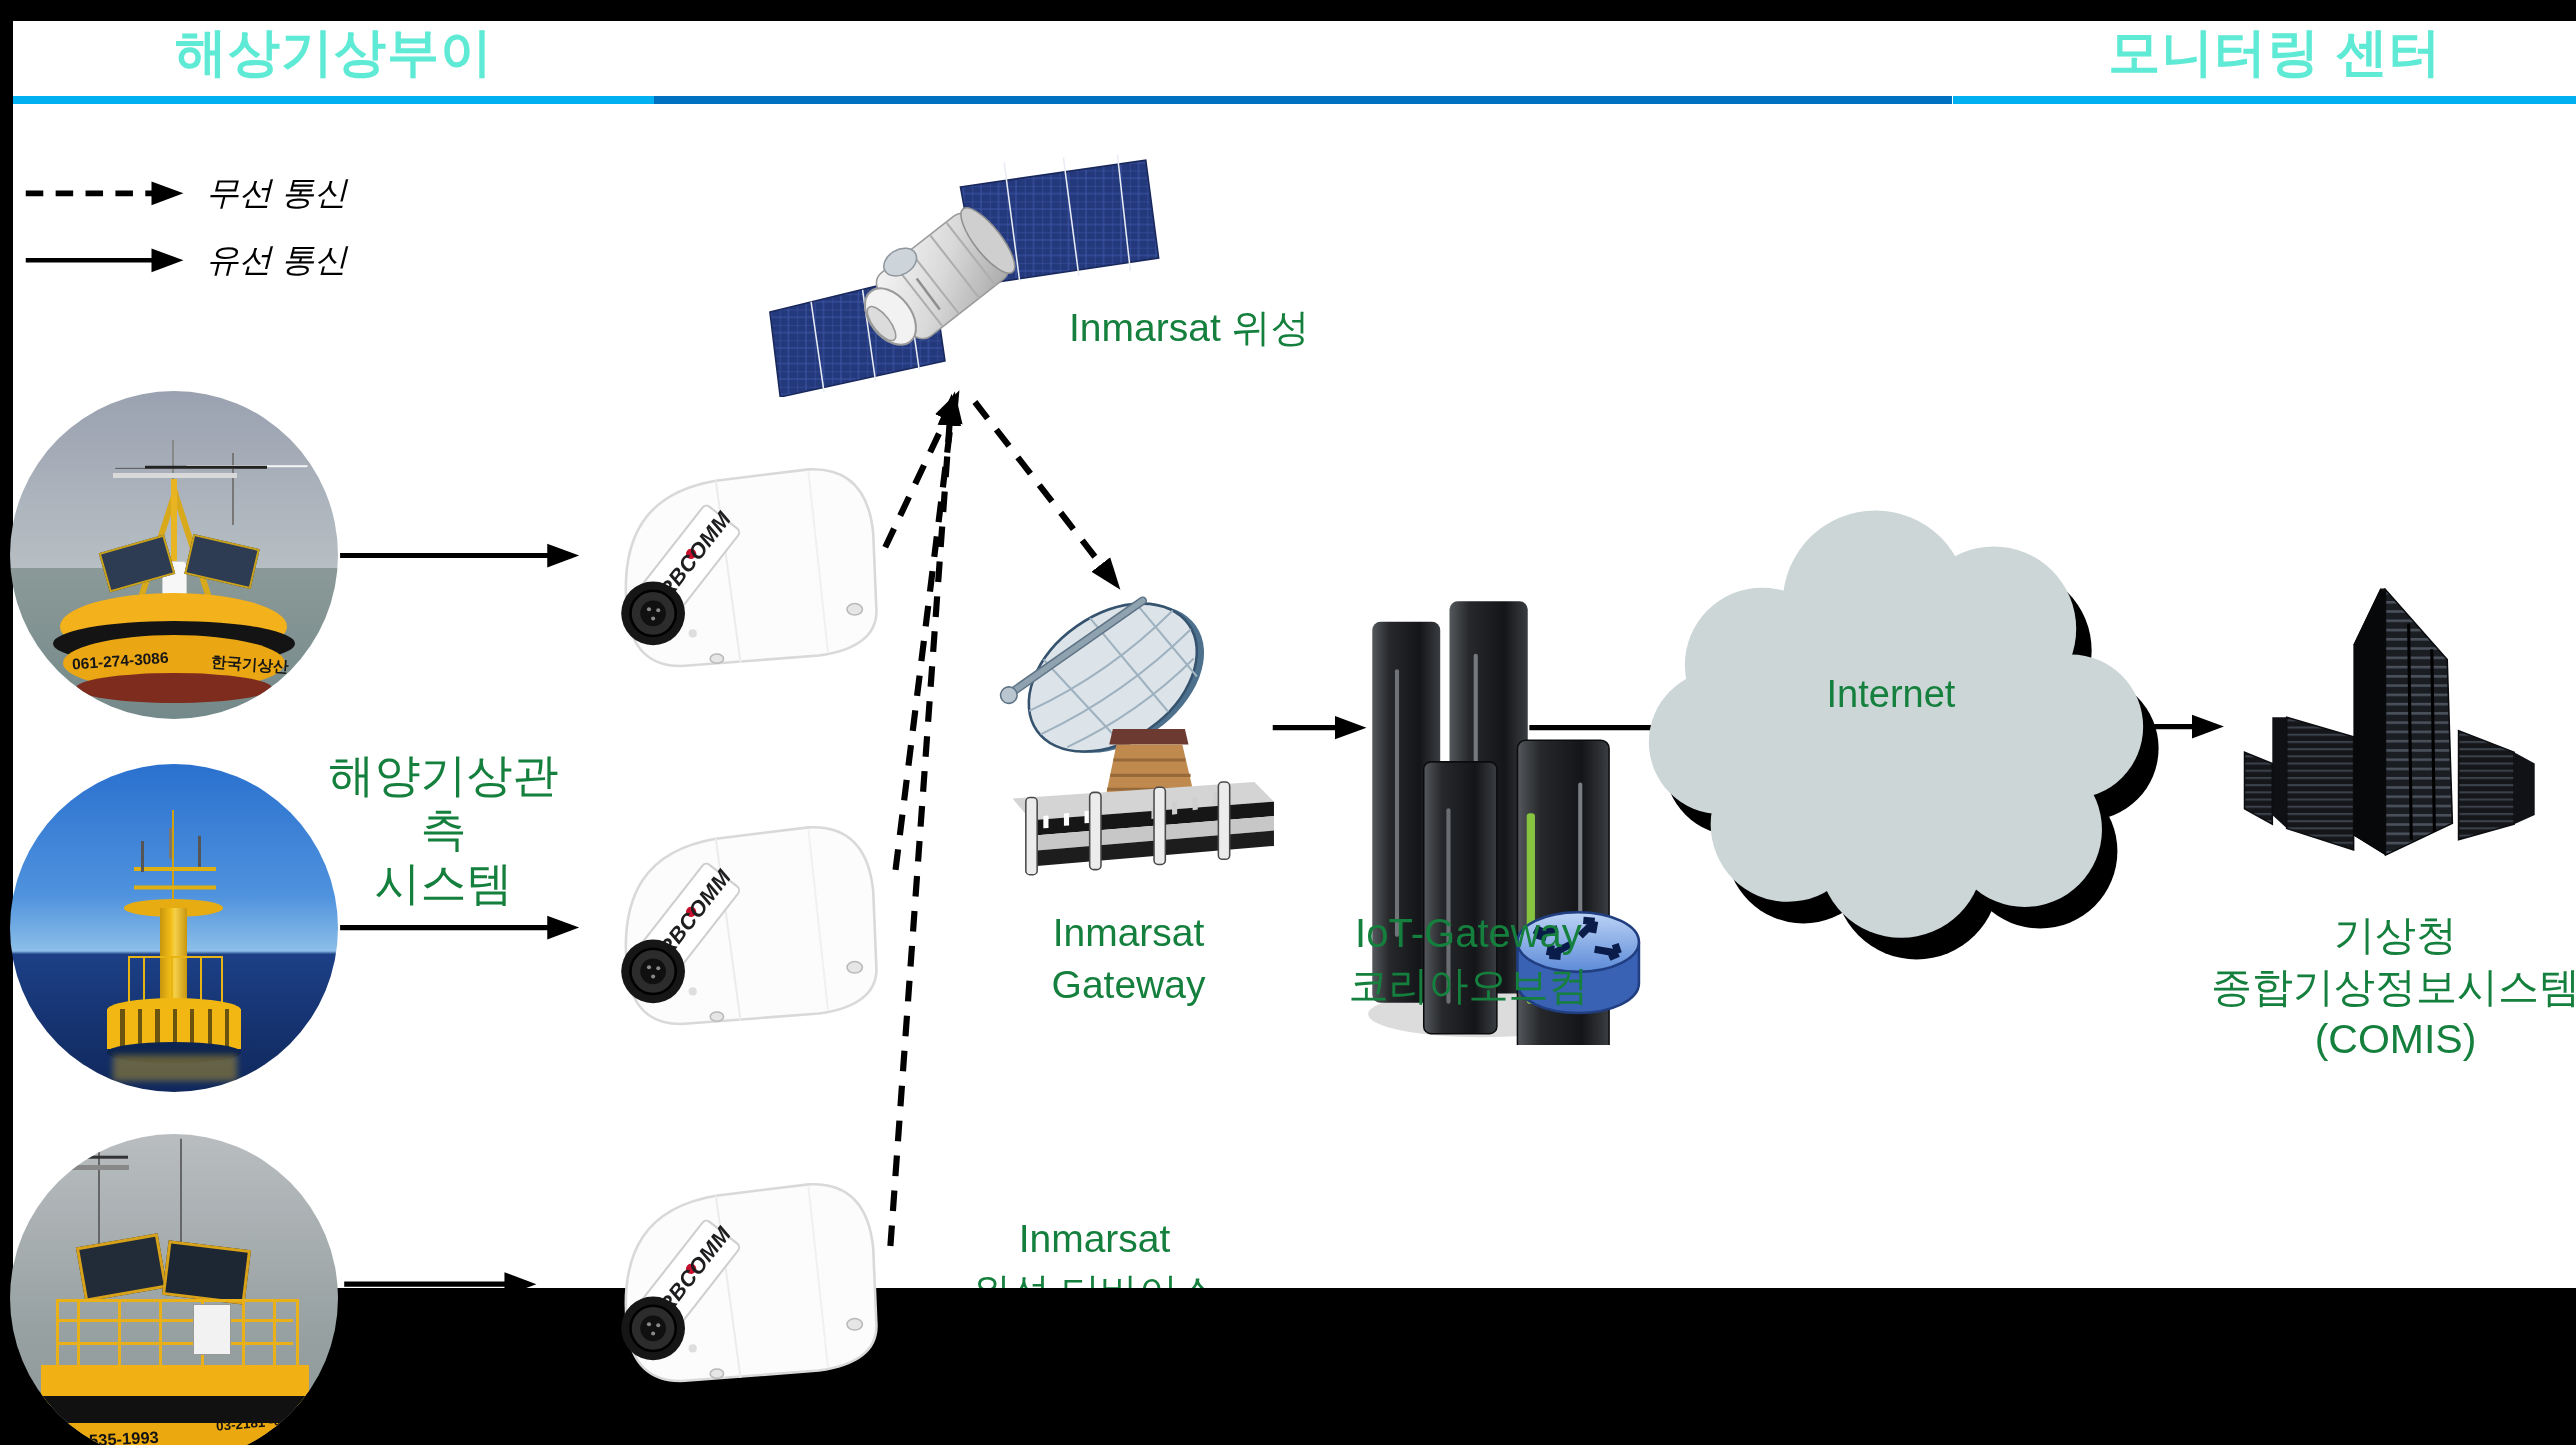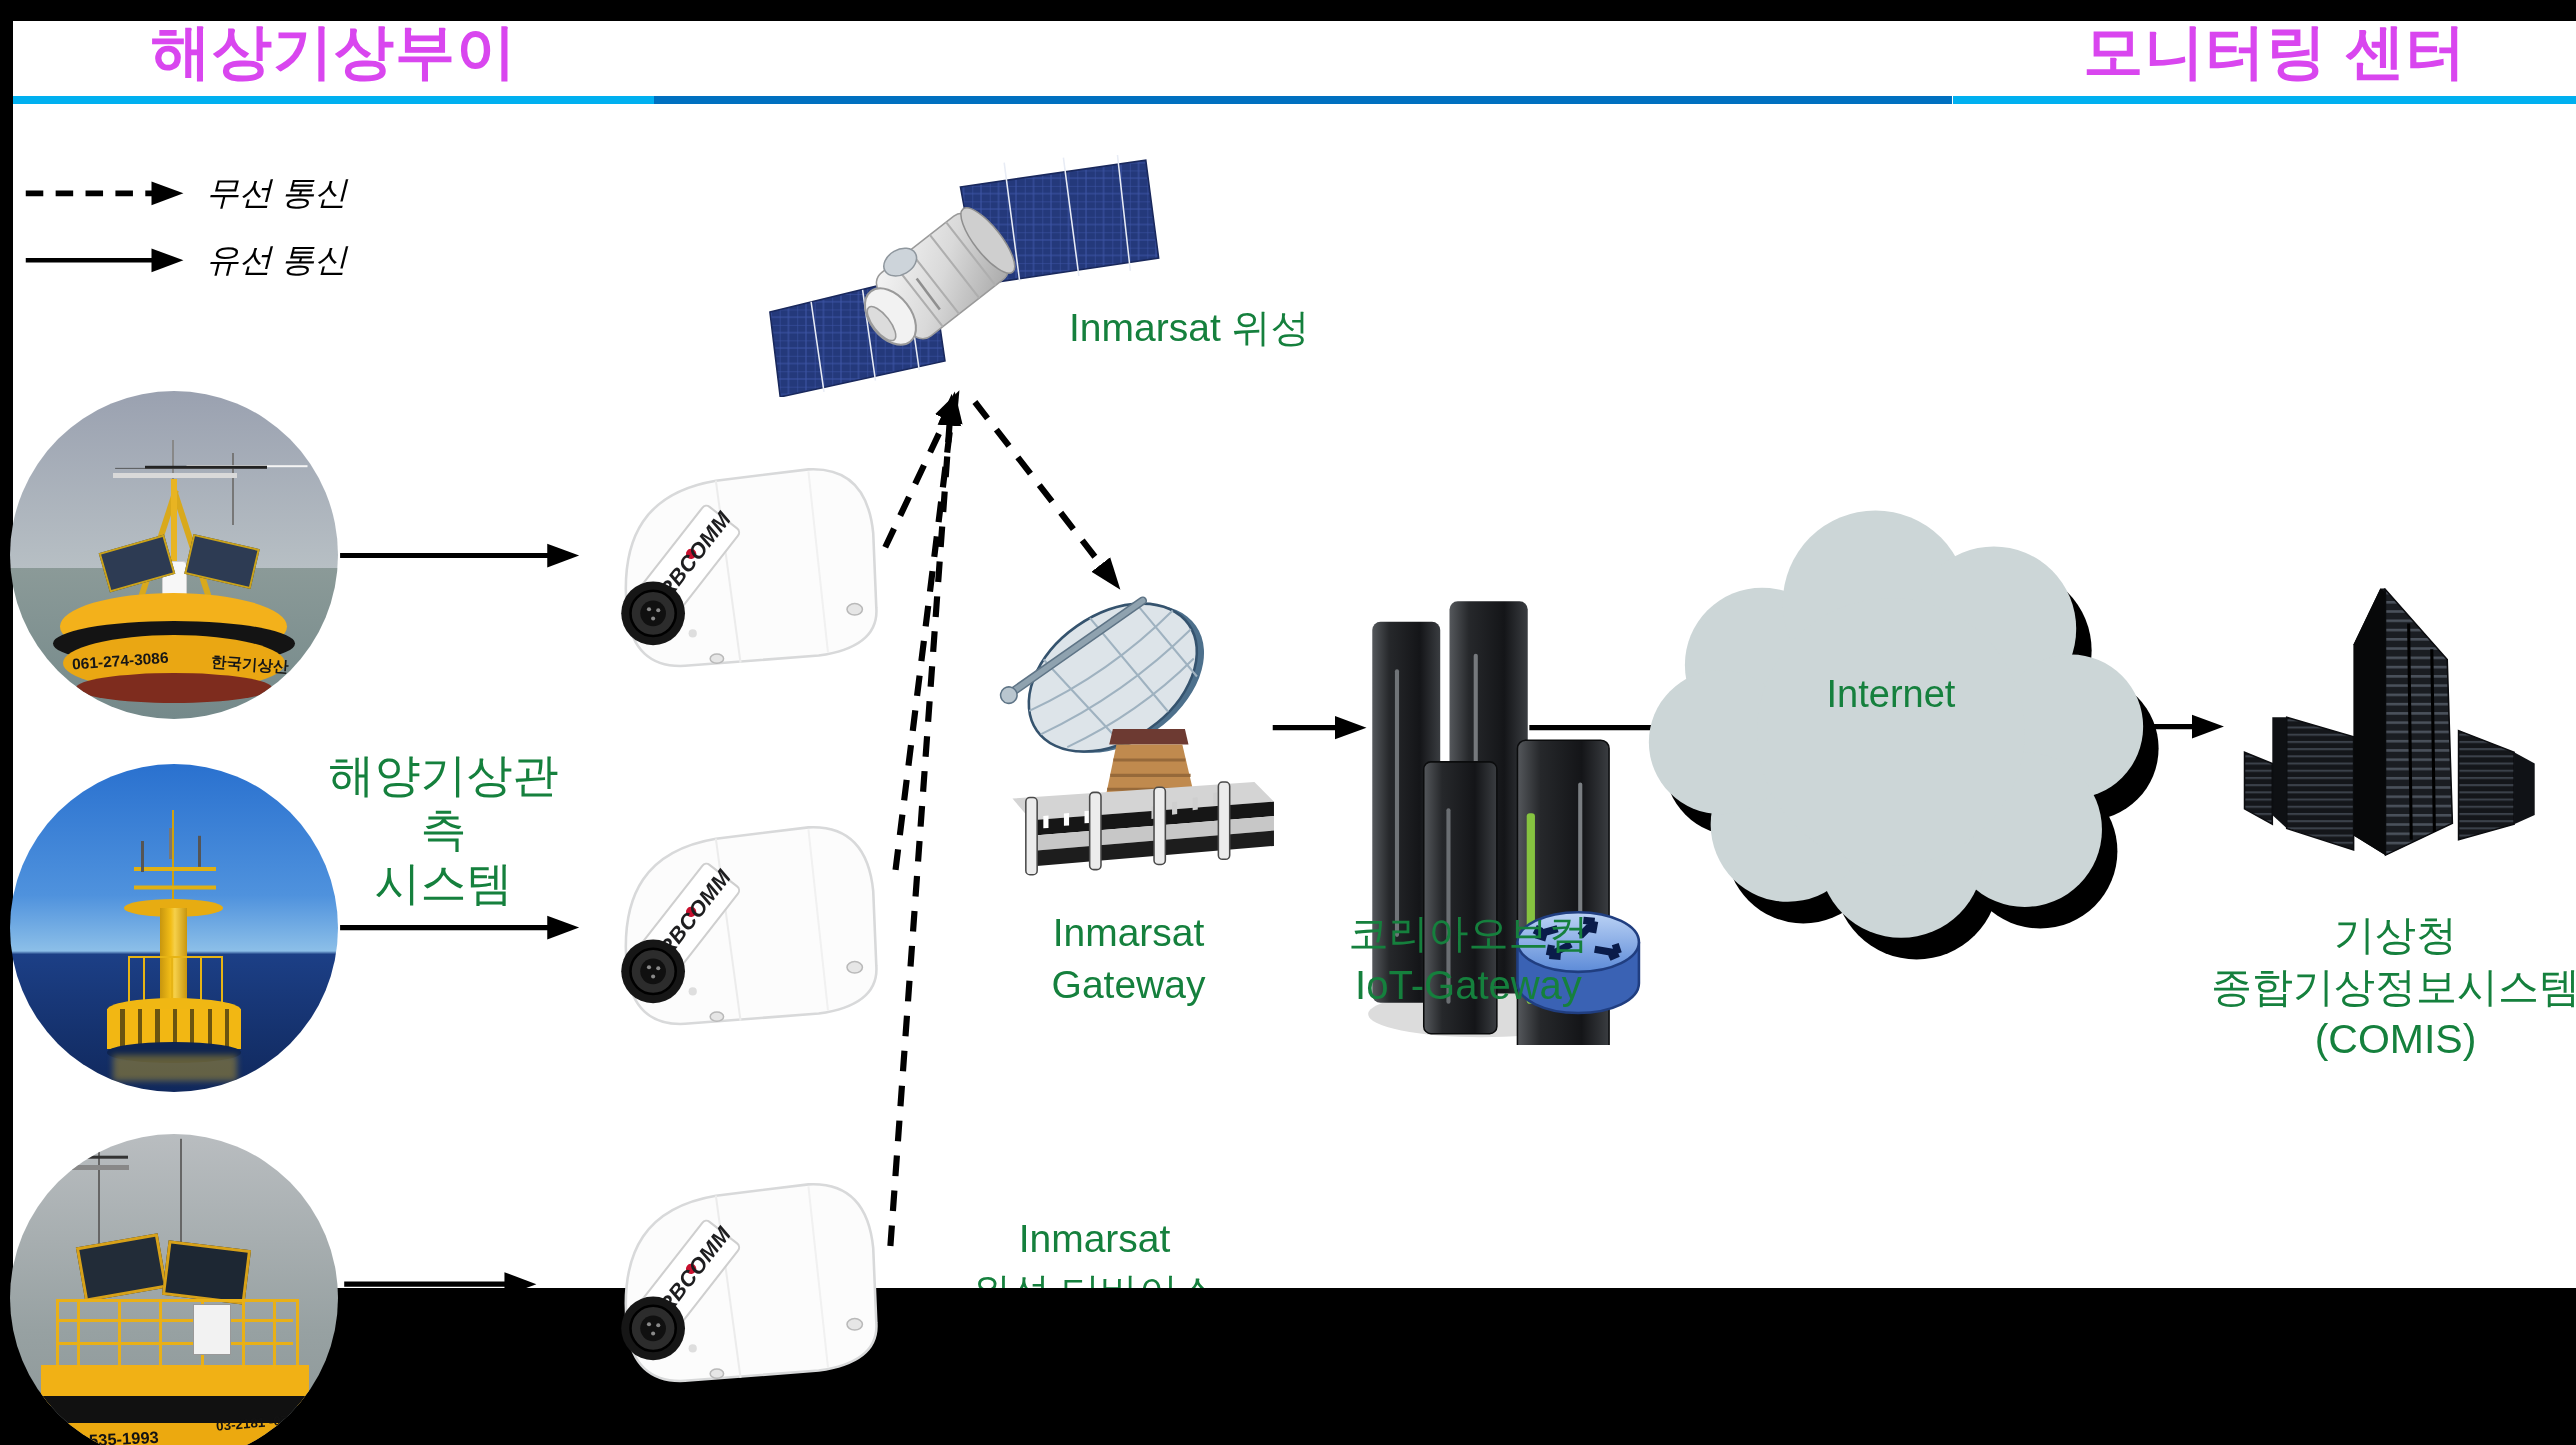--- a/index.html
+++ b/index.html
@@ -1,21 +1,21 @@
 <!DOCTYPE html>
 <html style="font-size:8.2px"><head>
 <meta charset="utf-8">
 <style>
   html,body{margin:0;padding:0;background:#000;}
   body{font-family:"Liberation Sans","DejaVu Sans",sans-serif;}
   #stage{position:relative;width:2631px;height:1446px;background:#000;overflow:hidden;}
   .slide-bg{position:absolute;left:13.4px;top:20.6px;width:2583px;height:1267px;background:#fff;z-index:0;}
   
   .sec-title{position:absolute;top:7.2px;height:91px;display:flex;align-items:center;justify-content:center;
-             font-weight:bold;font-size:60px;color:#d946ef;z-index:20;letter-spacing:1px;}
+             font-weight:bold;font-size:52px;color:#5eead4;z-index:20;letter-spacing:1px;}
   .bar{position:absolute;top:96px;height:8.2px;z-index:20;}
   
   .lbl{position:absolute;z-index:20;color:#15803d;text-align:center;}
   .lbl .ln{display:block;}
   
   .legend-lbl{position:absolute;z-index:20;font-size:33px;color:#000;line-height:46px;font-style:italic;}
   
   .photo{position:absolute;width:328px;height:328px;border-radius:50%;overflow:hidden;z-index:20;}
   .photo *{position:absolute;}
   
@@ -288,22 +288,22 @@
     <g transform="translate(300,610)">
       <path d="M0,70 L0,150 A118,58 0 0 0 236,150 L236,70" fill="#3a62b4" stroke="#203e80" stroke-width="5"></path>
       <ellipse cx="118" cy="70" rx="118" ry="58" fill="url(#routerTop)" stroke="#203e80" stroke-width="5"></ellipse>
       <path d="M150,30 L122,58 M150,30 l-4,22 M150,30 l-22,-2" stroke="#0a1c4a" stroke-width="14" fill="none"></path>
       <path d="M62,96 L104,74 M62,96 l22,2 M62,96 l4,-20" stroke="#0a1c4a" stroke-width="14" fill="none"></path>
       <path d="M36,56 L78,44 M36,56 l20,6 M36,56 l8,-16" stroke="#0a1c4a" stroke-width="14" fill="none"></path>
       <path d="M196,92 L150,84 M196,92 l-18,8 M196,92 l-6,-18" stroke="#0a1c4a" stroke-width="14" fill="none"></path>
     </g>
   </svg>
   <div class="lbl" style="left:1314px;top:907px;width:309px;font-size:40px;line-height:52px;">
+    <span class="ln">IoT-Gateway</span>
     <span class="ln">코리아오브컴</span>
-    <span class="ln">IoT-Gateway</span>
   </div>
 
   <svg class="gfx" style="left:1633px;top:495px;" width="526" height="484" viewBox="0 0 1020 940">
     <g fill="#000" transform="translate(30,42)">
       <circle cx="250" cy="330" r="150"></circle>
         <circle cx="470" cy="210" r="180"></circle>
         <circle cx="700" cy="260" r="160"></circle>
       <circle cx="850" cy="450" r="140"></circle>
         <circle cx="760" cy="650" r="150"></circle>
         <circle cx="520" cy="700" r="160"></circle>

